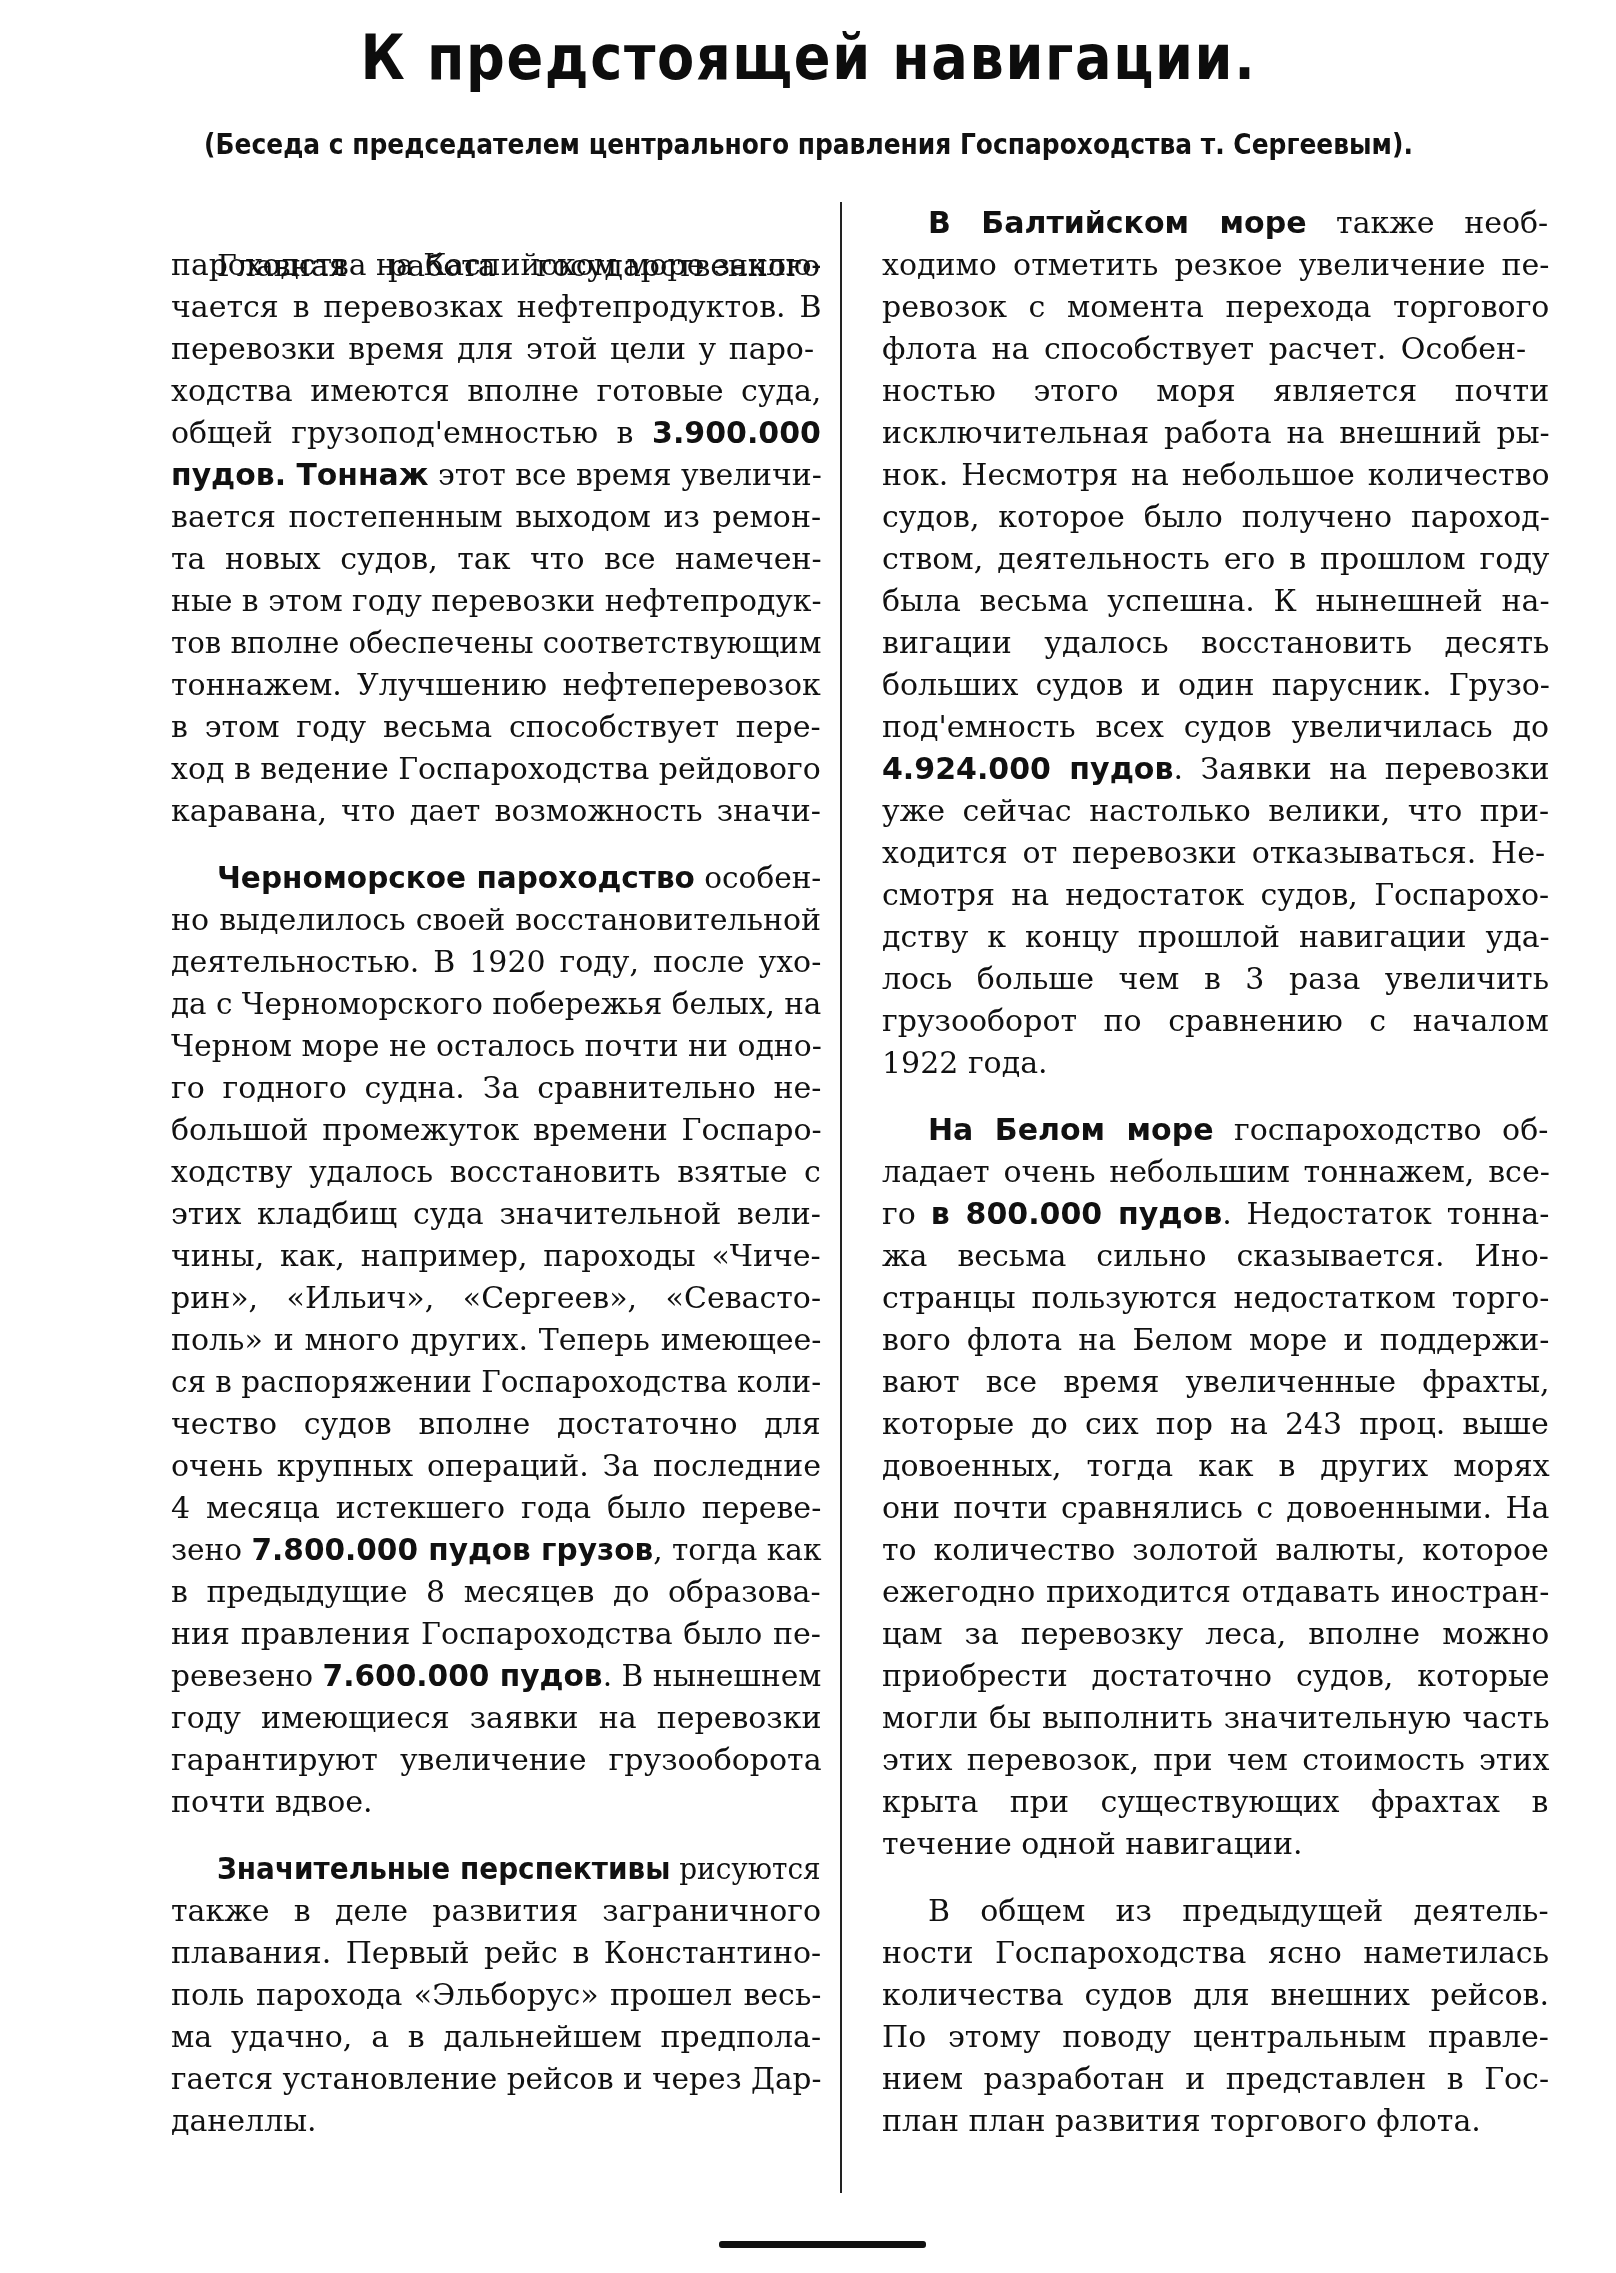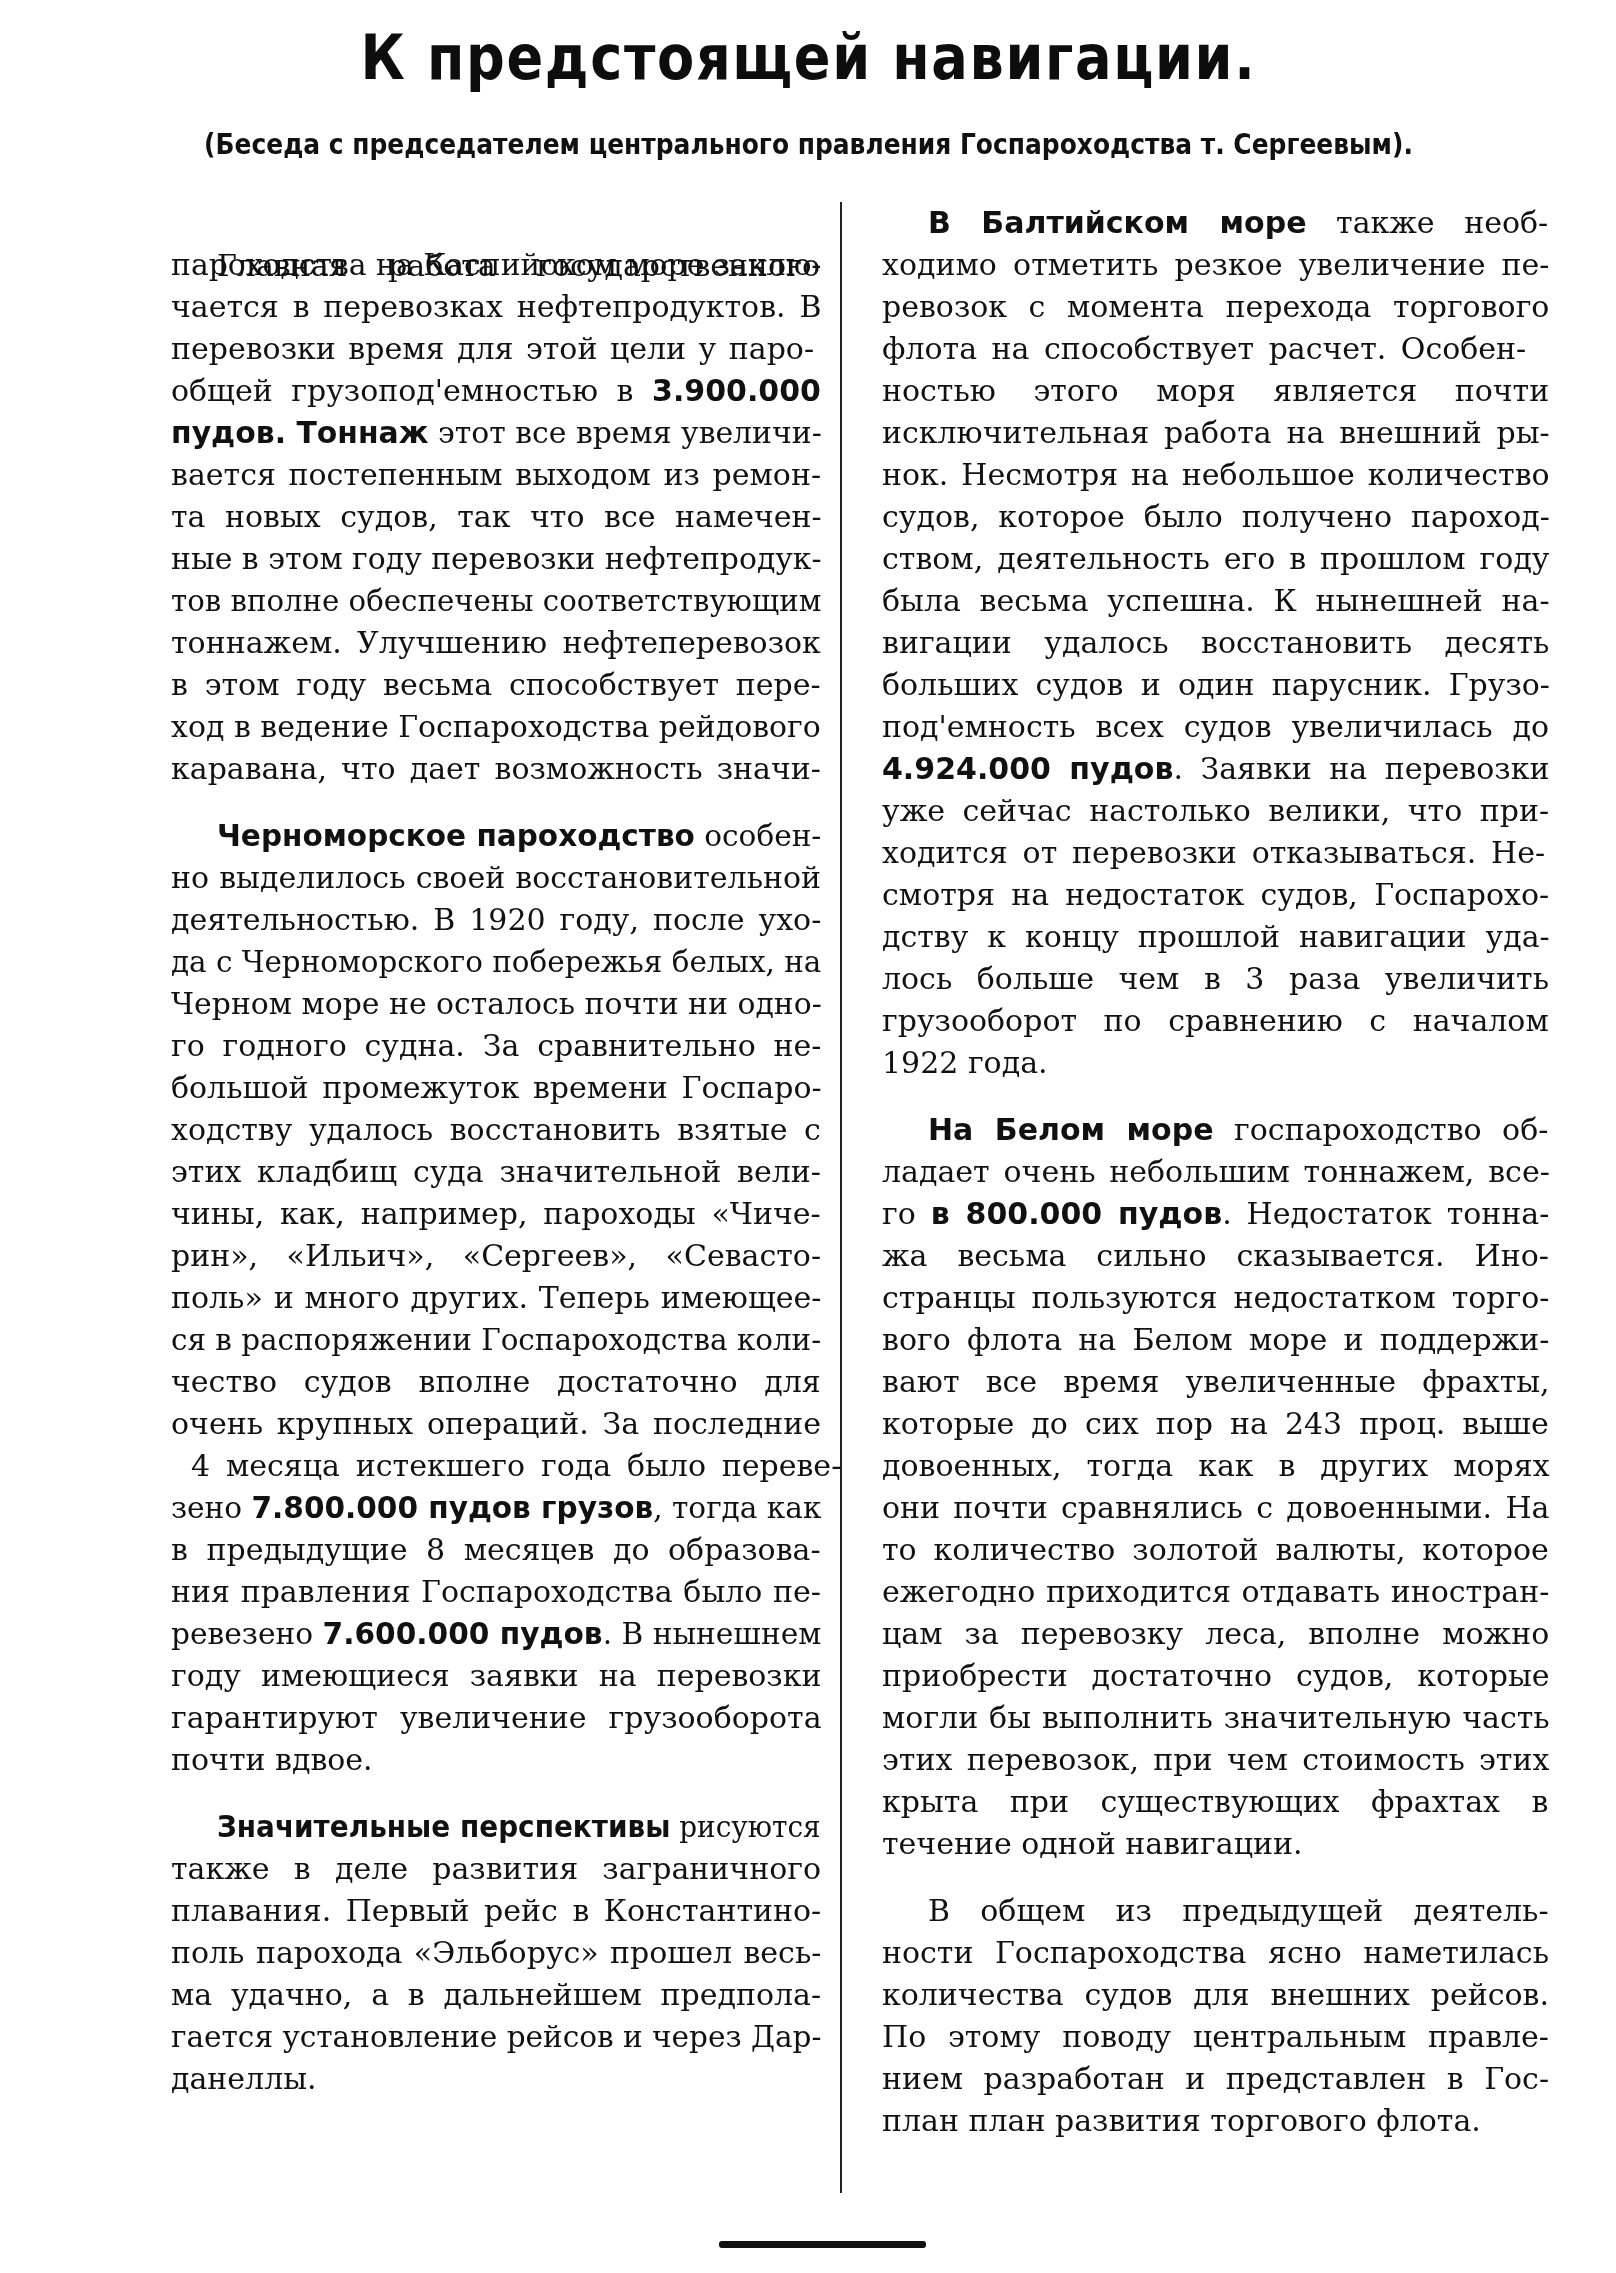--- a/index.html
+++ b/index.html
@@ -54,20 +54,21 @@
 
 <div class="headline">К предстоящей навигации.</div>
 <div class="subhead">(Беседа с председателем центрального правления Госпароходства т. Сергеевым).</div>
 
 <div class="column col-left">
     <div class="para">
       <span class="line indent"><span style="display: inline-block; white-space: nowrap; word-spacing: 31px; margin-top: 43px;">Главная работа государственного</span></span>
       <span class="line"><span style="display: inline-block; white-space: nowrap; transform-origin: left center; transform: scaleX(0.994083);">пароходства на Каспийском море заклю-</span></span>
       <span class="line"><span style="display: inline-block; white-space: nowrap; word-spacing: 4.3px;">чается в перевозках нефтепродуктов. В</span></span>
       <span class="line"><span style="display: inline-block; white-space: nowrap; word-spacing: 3px;">перевозки время для этой цели у паро-</span></span>
+      <span class="line"><span style="display: inline-block; white-space: nowrap; word-spacing: 8px;">ходства имеются вполне готовые суда,</span></span>
       <span class="line"><span style="display: inline-block; white-space: nowrap; word-spacing: 9px;">общей грузопод'емностью в <b class="bold">3.900.000</b></span></span>
       <span class="line"><span style="display: inline-block; white-space: nowrap; transform-origin: left center; transform: scaleX(0.995556);"><b class="bold">пудов. Тоннаж</b> этот все время увеличи-</span></span>
       <span class="line"><span style="display: inline-block; white-space: nowrap; word-spacing: 3.1px;">вается постепенным выходом из ремон-</span></span>
       <span class="line"><span style="display: inline-block; white-space: nowrap; word-spacing: 10px;">та новых судов, так что все намечен-</span></span>
       <span class="line"><span style="display: inline-block; white-space: nowrap; transform-origin: left center; transform: scaleX(0.995556);">ные в этом году перевозки нефтепродук-</span></span>
       <span class="line"><span style="display: inline-block; white-space: nowrap; transform-origin: left center; transform: scaleX(0.973913);">тов вполне обеспечены соответствующим</span></span>
       <span class="line"><span style="display: inline-block; white-space: nowrap; word-spacing: 5.8px;">тоннажем. Улучшению нефтеперевозок</span></span>
       <span class="line"><span style="display: inline-block; white-space: nowrap; word-spacing: 7.3px;">в этом году весьма способствует пере-</span></span>
       <span class="line"><span style="display: inline-block; white-space: nowrap; transform-origin: left center; transform: scaleX(0.998514);">ход в ведение Госпароходства рейдового</span></span>
       <span class="line"><span style="display: inline-block; white-space: nowrap; word-spacing: 4.6px;">каравана, что дает возможность значи-</span></span>
@@ -81,21 +82,21 @@
       <span class="line"><span style="display: inline-block; white-space: nowrap; word-spacing: 8.3px;">го годного судна. За сравнительно не-</span></span>
       <span class="line"><span style="display: inline-block; white-space: nowrap; word-spacing: 4.2px;">большой промежуток времени Госпаро-</span></span>
       <span class="line"><span style="display: inline-block; white-space: nowrap; word-spacing: 7px;">ходству удалось восстановить взятые с</span></span>
       <span class="line"><span style="display: inline-block; white-space: nowrap; word-spacing: 6.2px;">этих кладбищ суда значительной вели-</span></span>
       <span class="line"><span style="display: inline-block; white-space: nowrap; word-spacing: 6.2px;">чины, как, например, пароходы «Чиче-</span></span>
       <span class="line"><span style="display: inline-block; white-space: nowrap; word-spacing: 19px;">рин», «Ильич», «Сергеев», «Севасто-</span></span>
       <span class="line"><span style="display: inline-block; white-space: nowrap; word-spacing: 1.3px;">поль» и много других. Теперь имеющее-</span></span>
       <span class="line"><span style="display: inline-block; white-space: nowrap; transform-origin: left center; transform: scaleX(0.979592);">ся в распоряжении Госпароходства коли-</span></span>
       <span class="line"><span style="display: inline-block; white-space: nowrap; word-spacing: 17.3px;">чество судов вполне достаточно для</span></span>
       <span class="line"><span style="display: inline-block; white-space: nowrap; word-spacing: 4.3px;">очень крупных операций. За последние</span></span>
-      <span class="line"><span style="display: inline-block; white-space: nowrap; word-spacing: 6.3px; margin-left: 20px;">4 месяца истекшего года было переве-</span></span>
+      <span class="line"><span style="display: inline-block; white-space: nowrap; word-spacing: 6.3px;">4 месяца истекшего года было переве-</span></span>
       <span class="line"><span style="display: inline-block; white-space: nowrap; transform-origin: left center; transform: scaleX(0.985337);">зено <b class="bold">7.800.000 пудов грузов</b>, тогда как</span></span>
       <span class="line"><span style="display: inline-block; white-space: nowrap; word-spacing: 9px;">в предыдущие 8 месяцев до образова-</span></span>
       <span class="line"><span style="display: inline-block; white-space: nowrap; word-spacing: 1.2px;">ния правления Госпароходства было пе-</span></span>
       <span class="line"><span style="display: inline-block; white-space: nowrap; transform-origin: left center; transform: scaleX(0.988235);">ревезено <b class="bold">7.600.000 пудов</b>. В нынешнем</span></span>
       <span class="line"><span style="display: inline-block; white-space: nowrap; word-spacing: 10.6px;">году имеющиеся заявки на перевозки</span></span>
       <span class="line"><span style="display: inline-block; white-space: nowrap; word-spacing: 12.5px;">гарантируют увеличение грузооборота</span></span>
       <span class="line last"><span style="display: inline-block; white-space: nowrap;">почти вдвое.</span></span>
     </div>
     <div class="para">
       <span class="line indent"><span style="display: inline-block; white-space: nowrap; transform-origin: left center; transform: scaleX(0.929955);"><b class="bold">Значительные перспективы</b> рисуются</span></span>

